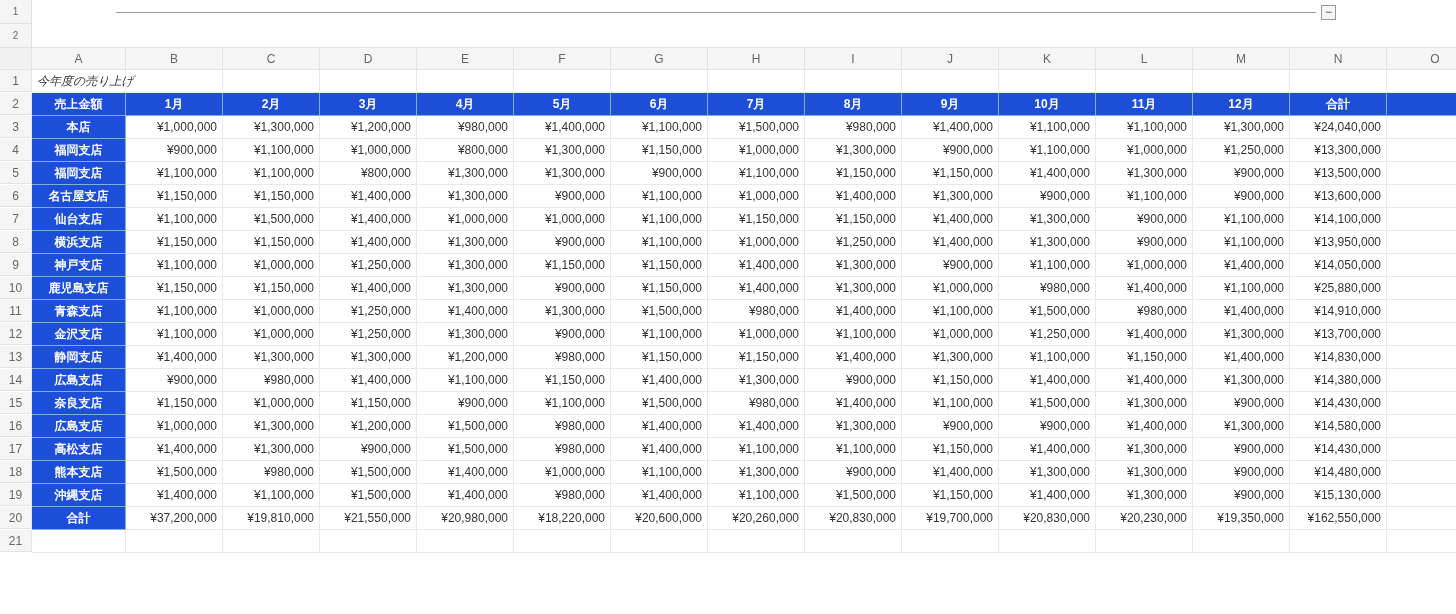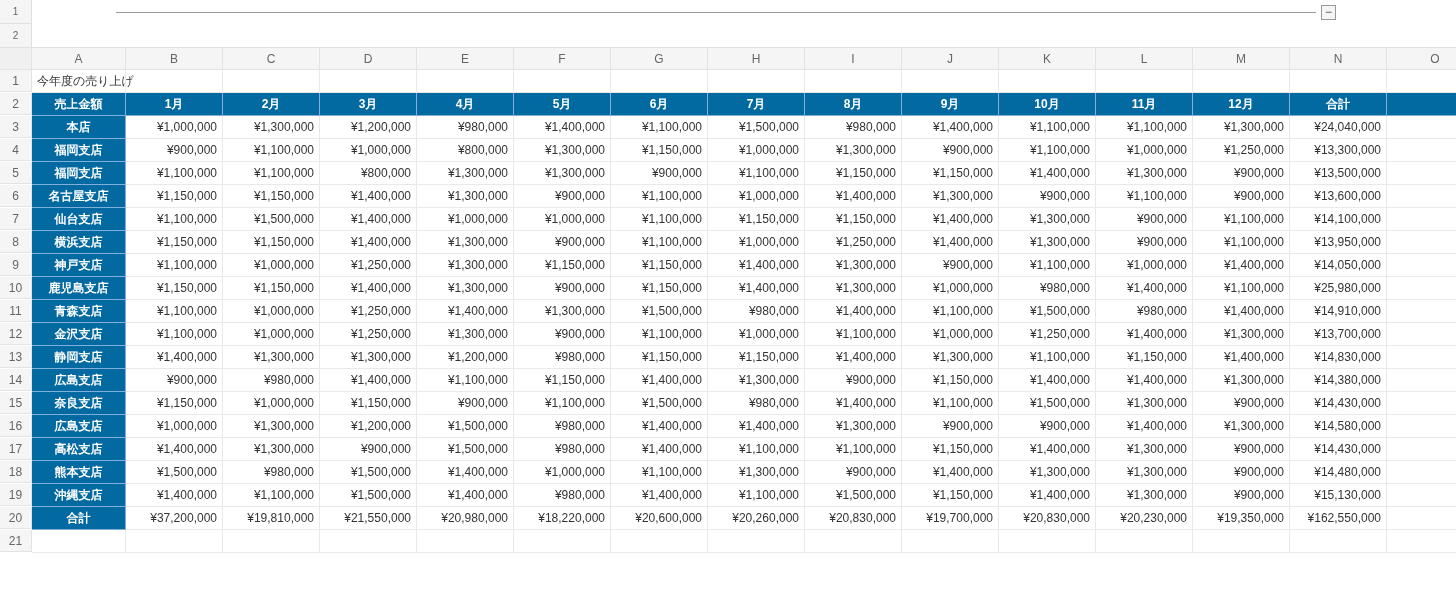--- a/index.html
+++ b/index.html
@@ -87,28 +87,28 @@
   display: flex;
   align-items: center;
   padding: 0 5px;
   font-size: 12px;
   color: #333;
   white-space: nowrap;
   overflow: visible;
 }
 .cell.num { justify-content: flex-end; }
 .cell.hdr-blue {
-  background: #0369a1;
+  background: #1d4ed8;
   color: #fff;
   font-weight: 600;
   justify-content: center;
   border-right: 1px solid #7fb0dd;
   border-bottom: 1px solid #7fb0dd;
 }
-.cell.title { overflow: visible; z-index: 2; position: relative; }
+.cell.title { overflow: visible; z-index: 2; position: relative; font-style: italic; }
 .row-header { background: #f5f5f5; }
 </style>
 </head>
 <body>
 
 <div class="outline-bar">
   <div class="outline-numbers">
     <div class="outline-num-cell">1</div>
     <div class="outline-num-cell">2</div>
   </div>
@@ -286,21 +286,21 @@
     <div class="cell num">¥1,400,000</div>
     <div class="cell num">¥1,300,000</div>
     <div class="cell num">¥900,000</div>
     <div class="cell num">¥1,150,000</div>
     <div class="cell num">¥1,400,000</div>
     <div class="cell num">¥1,300,000</div>
     <div class="cell num">¥1,000,000</div>
     <div class="cell num">¥980,000</div>
     <div class="cell num">¥1,400,000</div>
     <div class="cell num">¥1,100,000</div>
-    <div class="cell num">¥25,980,000</div>
+    <div class="cell num">¥25,880,000</div>
     <div class="cell"></div>
     <div class="row-header">11</div>
     <div class="cell hdr-blue">青森支店</div>
     <div class="cell num">¥1,100,000</div>
     <div class="cell num">¥1,000,000</div>
     <div class="cell num">¥1,250,000</div>
     <div class="cell num">¥1,400,000</div>
     <div class="cell num">¥1,300,000</div>
     <div class="cell num">¥1,500,000</div>
     <div class="cell num">¥980,000</div>

